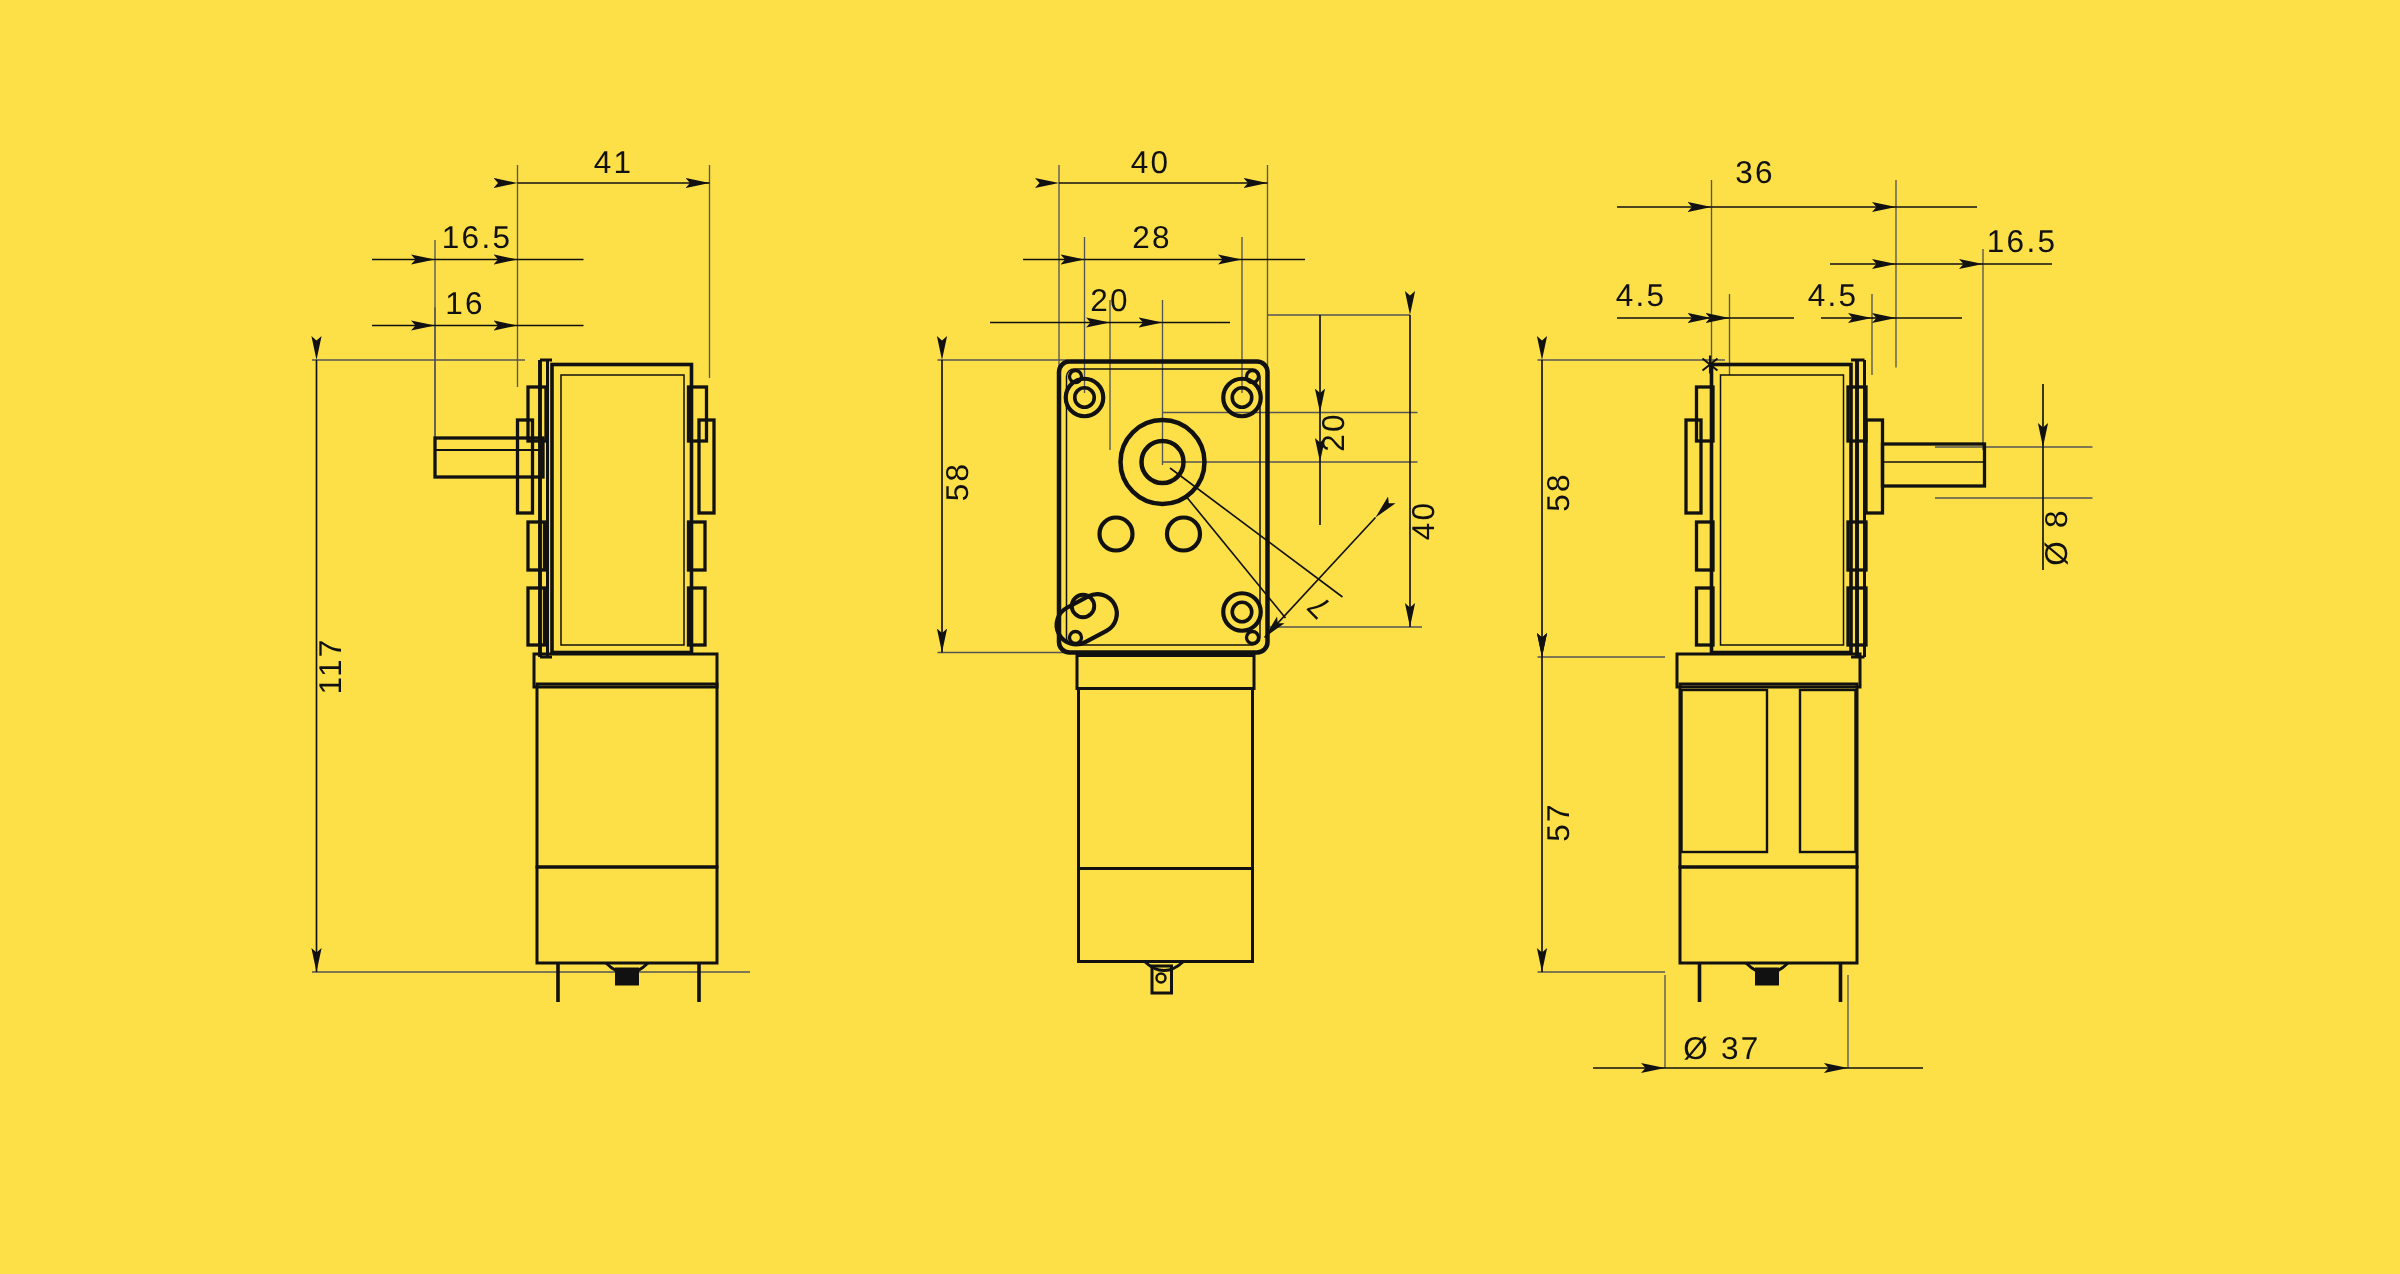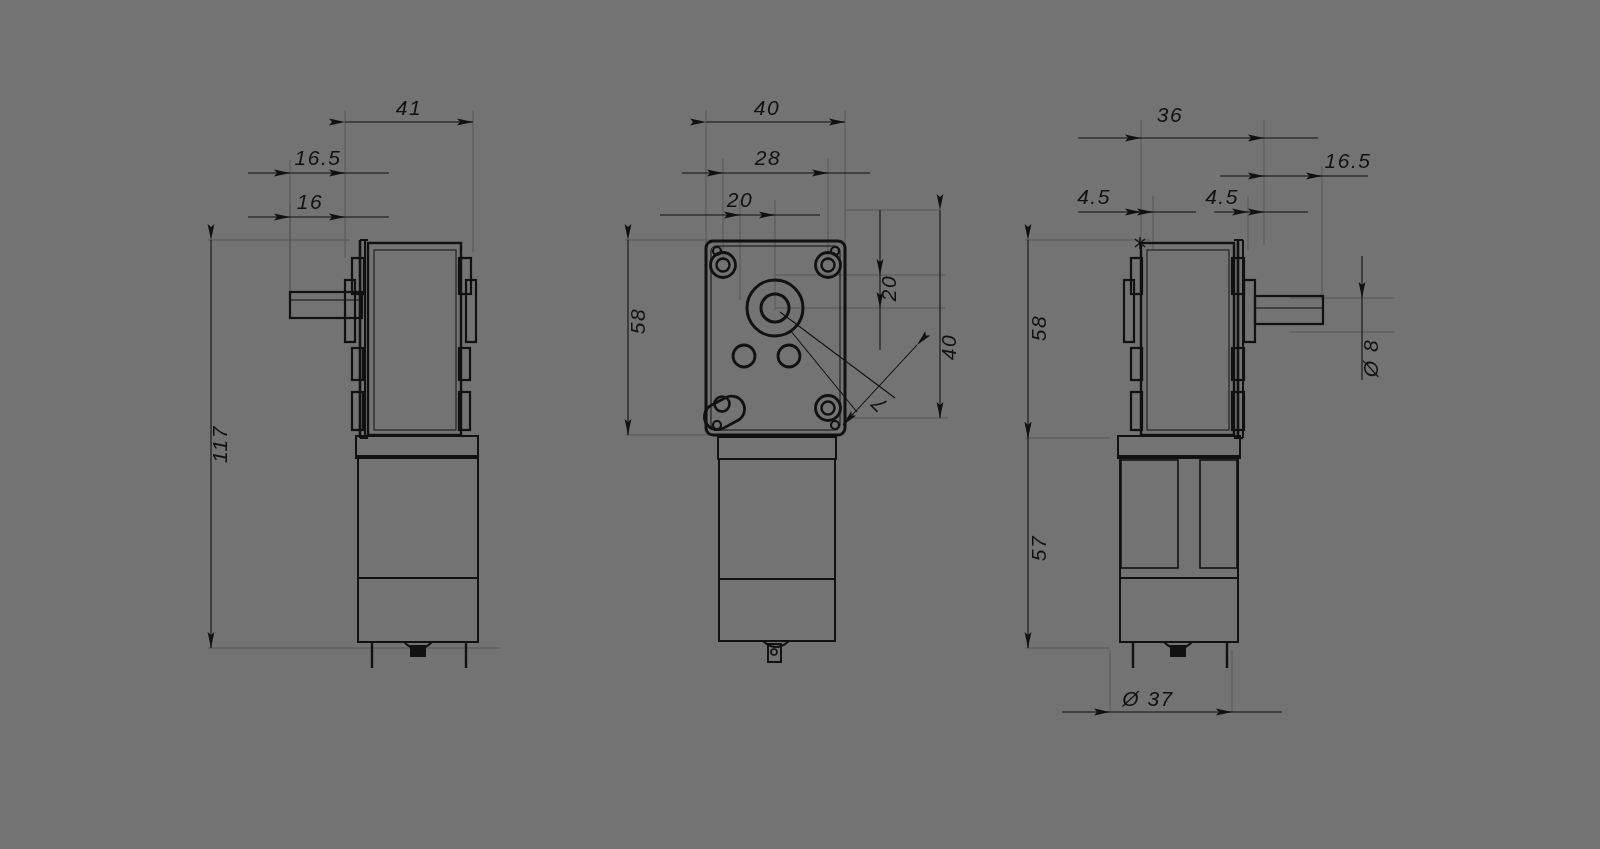--- a/index.html
+++ b/index.html
@@ -11,22 +11,21 @@
   body {
     width: 1600px;
     height: 849px;
     font-family: "Liberation Sans", sans-serif;
     overflow: hidden;
   }
   #drawing-root {
     position: relative;
     width: 1600px;
     height: 849px;
-    background: #737373;
-    font-style: italic;
+    background: #fde047;
   }
   svg#drawing-svg {
     position: absolute;
     top: 0;
     left: 0;
     width: 1600px;
     height: 849px;
     display: block;
   }
   .dim-text {

